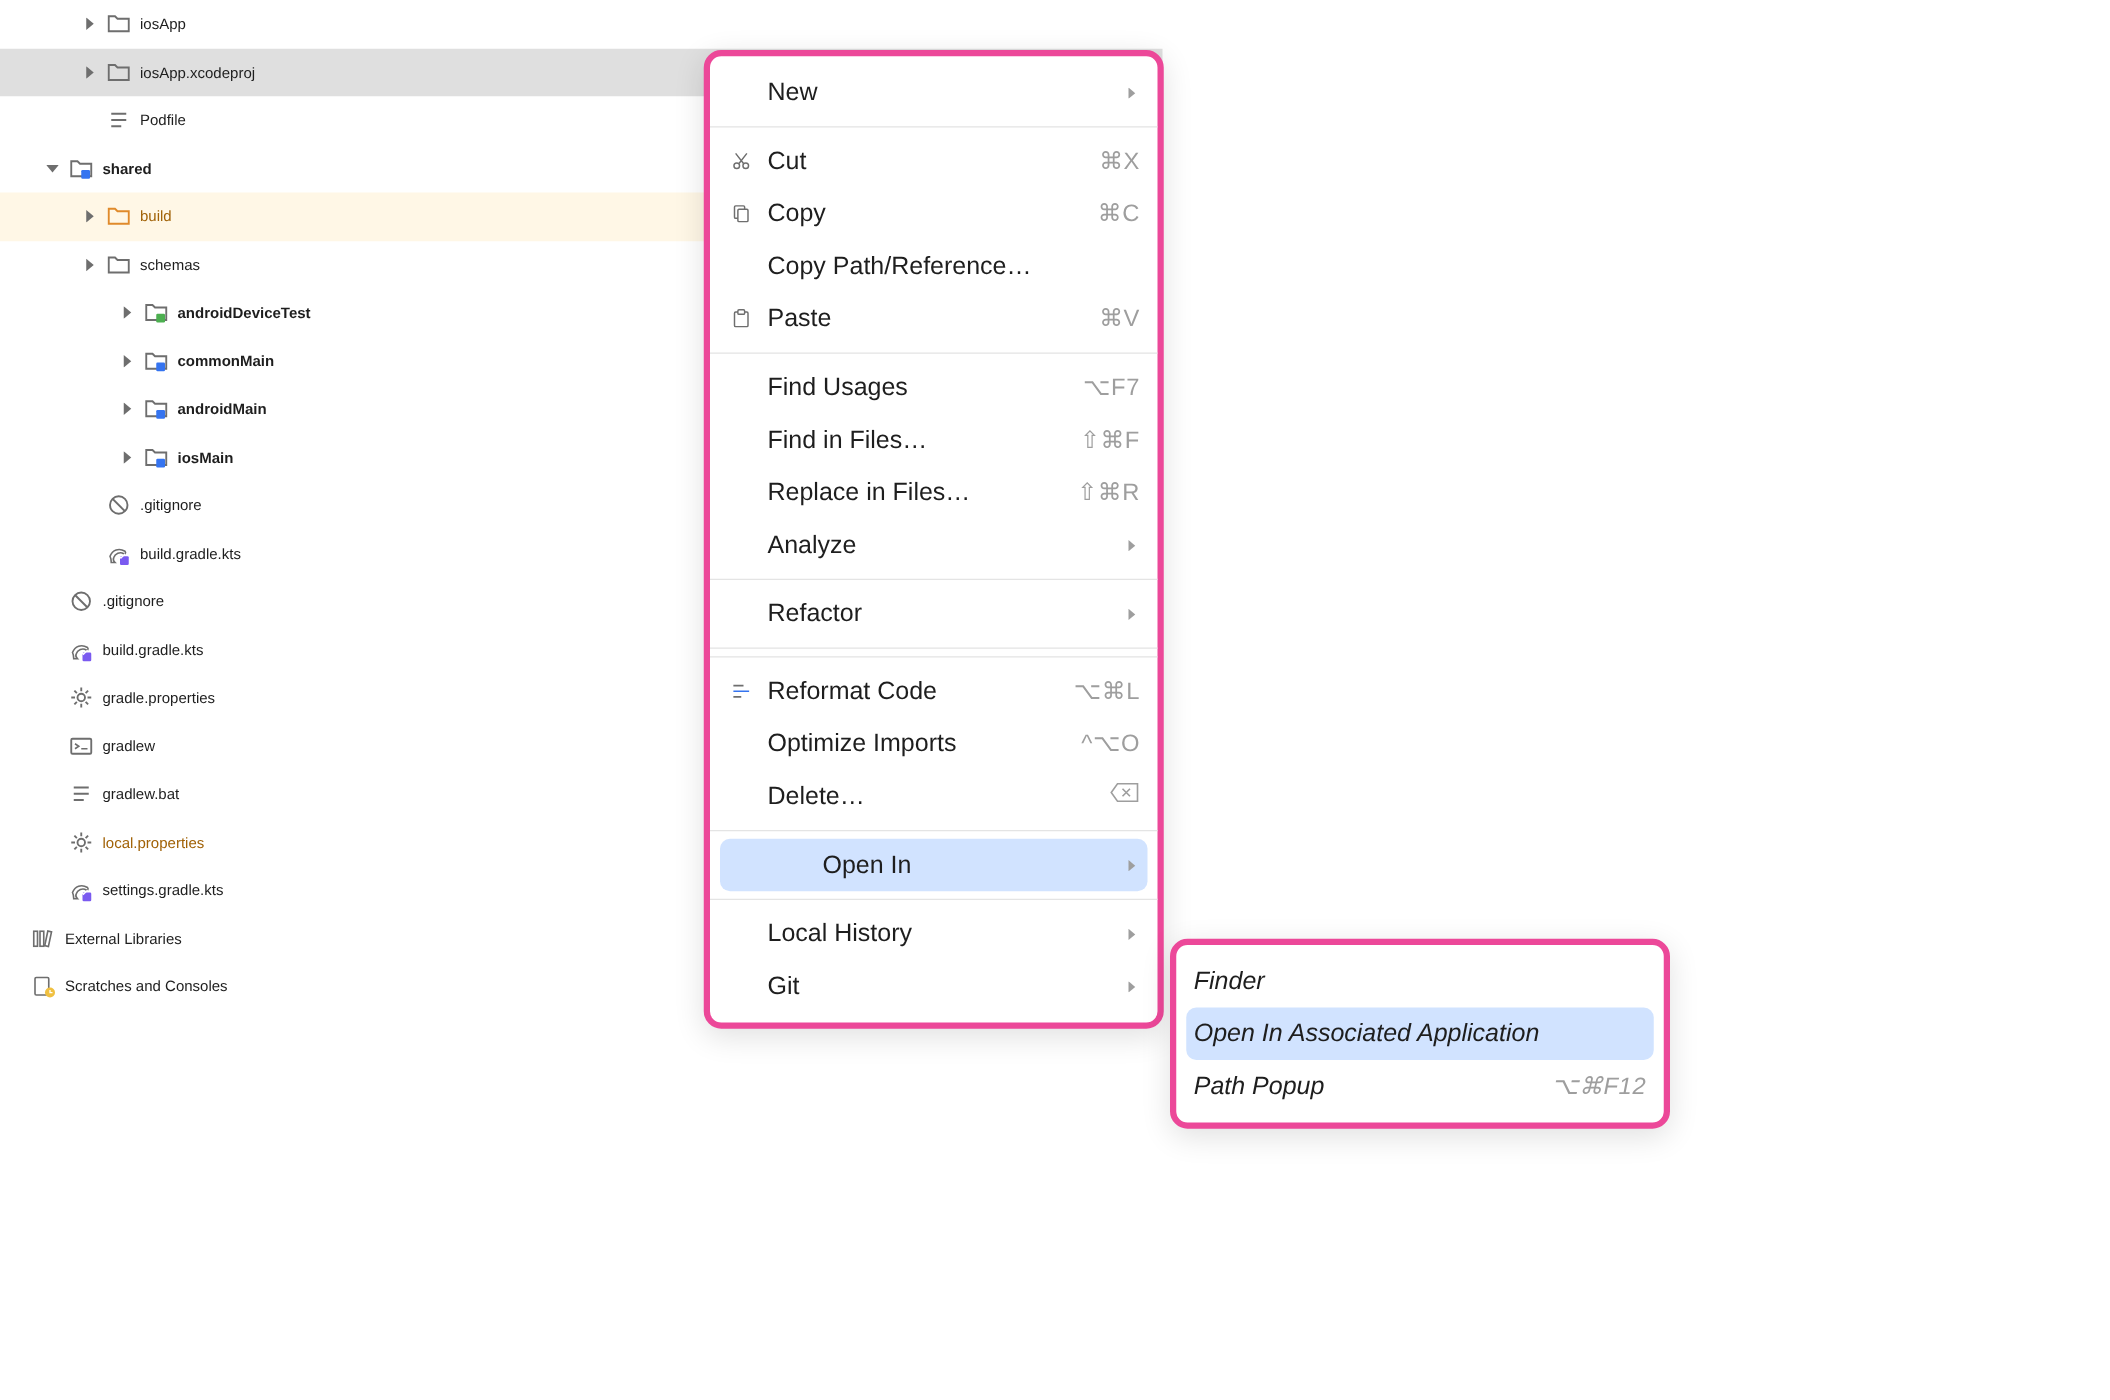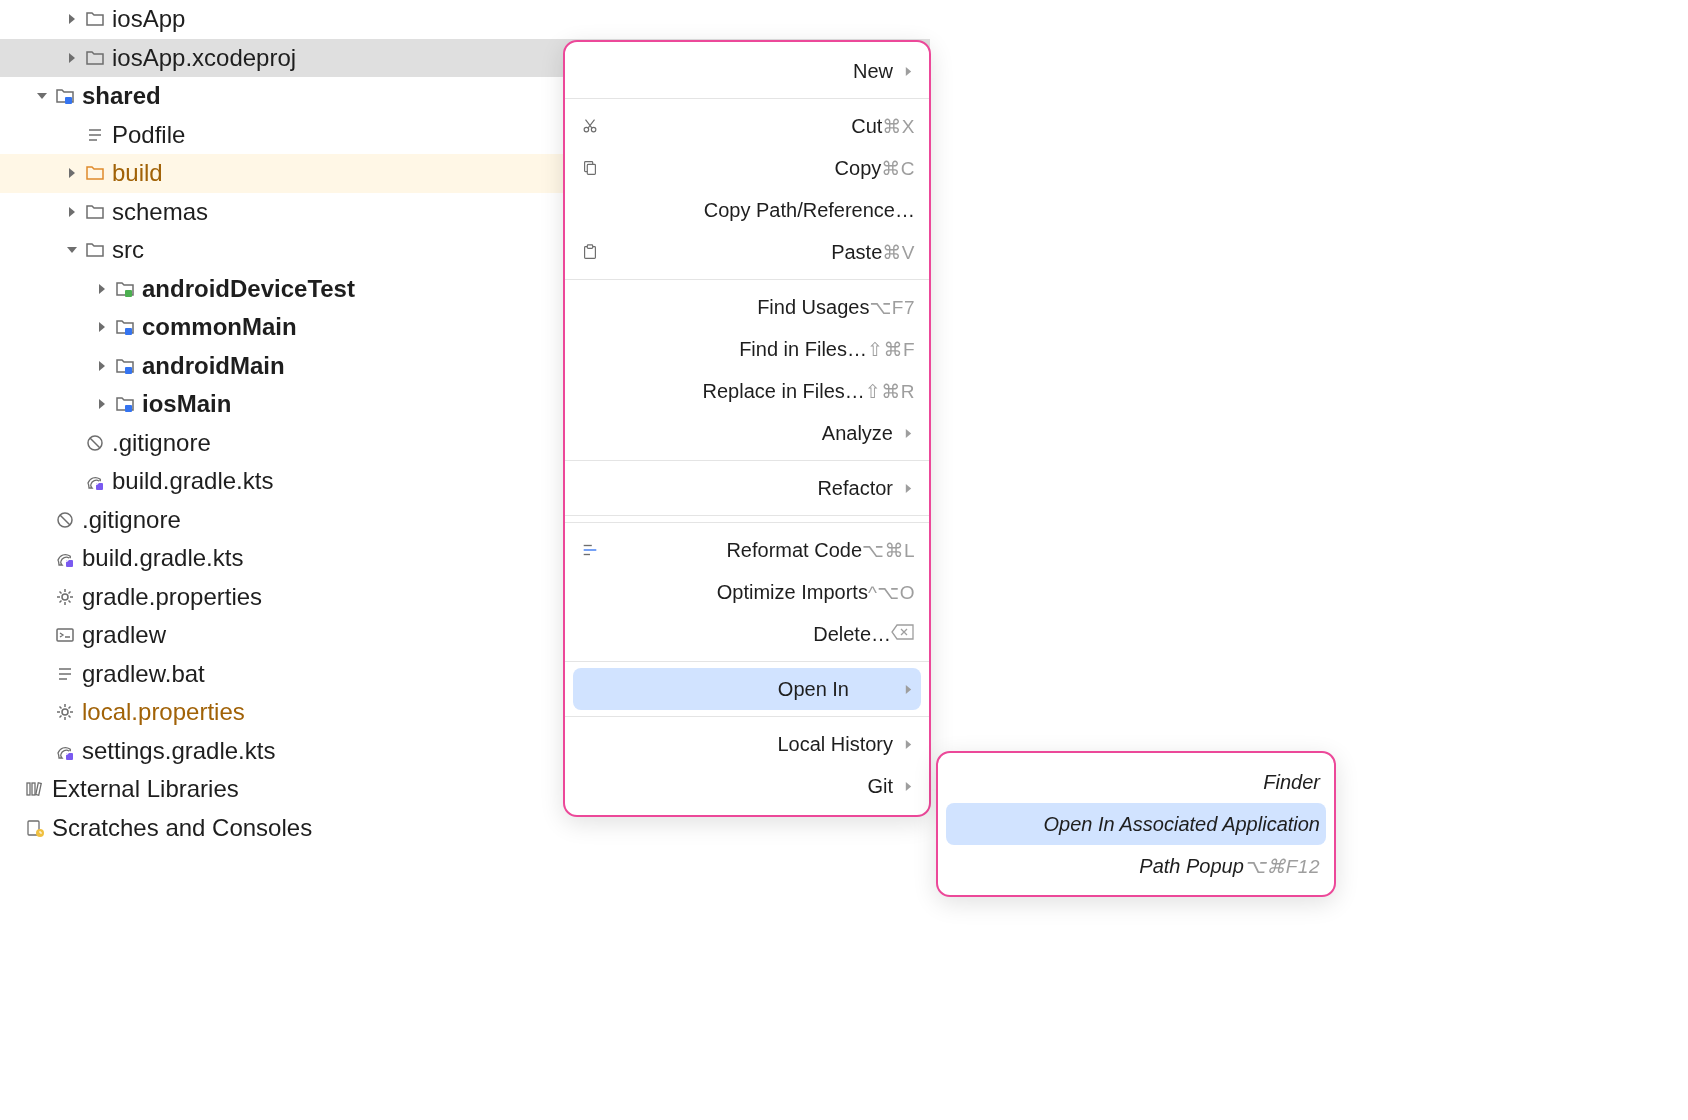--- a/index.html
+++ b/index.html
@@ -13,21 +13,21 @@
       width: 1688px;
       height: 1120px;
       overflow: hidden;
       position: relative;
     }
     
     
     .tree {
       width: 930px;
       background: #ffffff;
-      font-size: 24px;
+      font-size: 12px;
       color: #1e1e1e;
     }
     .tree-row {
       display: flex;
       align-items: center;
       height: 38.5px;
       padding-left: 0;
       cursor: default;
     }
     .tree-row.selected { background: #dfdfdf; }
@@ -53,27 +53,26 @@
     }
     .ticon svg { width: 20px; height: 20px; }
     .tlabel { white-space: nowrap; }
     .bold { font-weight: 600; }
     .orange { color: #a16207; }
     
     
     .menu {
       position: absolute;
       background: #ffffff;
-      border: 2px solid #ec4899;
+      border: 5px solid #ec4899;
       border-radius: 14px;
       box-shadow: 0 6px 24px rgba(0,0,0,0.12);
       padding: 8px 0;
       font-size: 20px;
       color: #1e1e1e;
-      text-align: right;
     }
     .menu-main { left: 563px; top: 40px; width: 368px; }
     .menu-sub  { left: 936px; top: 751px; width: 400px; font-style: italic; }
     .menu-item {
       height: 42px;
       display: flex;
       align-items: center;
       padding: 0 14px;
       position: relative;
       cursor: default;
@@ -218,47 +217,47 @@
       </span>
       <span class="ticon">
         <svg>
           <use href="#i-folder"></use>
         </svg>
       </span>
       <span class="tlabel">iosApp.xcodeproj</span>
     </div>
     <div class="tree-row">
       <span class="indent"></span>
+      <span class="indent"></span>
+      <span class="arrow blank">
+        <svg>
+          <use href="#i-arrow-right"></use>
+        </svg>
+      </span>
+      <span class="ticon">
+        <svg>
+          <use href="#i-file-lines"></use>
+        </svg>
+      </span>
+      <span class="tlabel">Podfile</span>
+    </div>
+    <div class="tree-row">
+      <span class="indent"></span>
       <span class="arrow">
         <svg>
           <use href="#i-arrow-down"></use>
         </svg>
       </span>
       <span class="ticon">
         <svg>
           <use href="#i-module-blue"></use>
         </svg>
       </span>
       <span class="tlabel bold">shared</span>
     </div>
-    <div class="tree-row">
-      <span class="indent"></span>
-      <span class="indent"></span>
-      <span class="arrow blank">
-        <svg>
-          <use href="#i-arrow-right"></use>
-        </svg>
-      </span>
-      <span class="ticon">
-        <svg>
-          <use href="#i-file-lines"></use>
-        </svg>
-      </span>
-      <span class="tlabel">Podfile</span>
-    </div>
     <div class="tree-row highlighted">
       <span class="indent"></span>
       <span class="indent"></span>
       <span class="arrow">
         <svg>
           <use href="#i-arrow-right"></use>
         </svg>
       </span>
       <span class="ticon">
         <svg>
@@ -274,35 +273,20 @@
         <svg>
           <use href="#i-arrow-right"></use>
         </svg>
       </span>
       <span class="ticon">
         <svg>
           <use href="#i-folder"></use>
         </svg>
       </span>
       <span class="tlabel">schemas</span>
-    </div>
-    <div class="tree-row">
-      <span class="indent"></span>
-      <span class="indent"></span>
-      <span class="arrow">
-        <svg>
-          <use href="#i-arrow-down"></use>
-        </svg>
-      </span>
-      <span class="ticon">
-        <svg>
-          <use href="#i-folder"></use>
-        </svg>
-      </span>
-      <span class="tlabel">src</span>
     </div>
     <div class="tree-row">
       <span class="indent"></span>
       <span class="indent"></span>
       <span class="indent"></span>
       <span class="arrow">
         <svg>
           <use href="#i-arrow-right"></use>
         </svg>
       </span>

